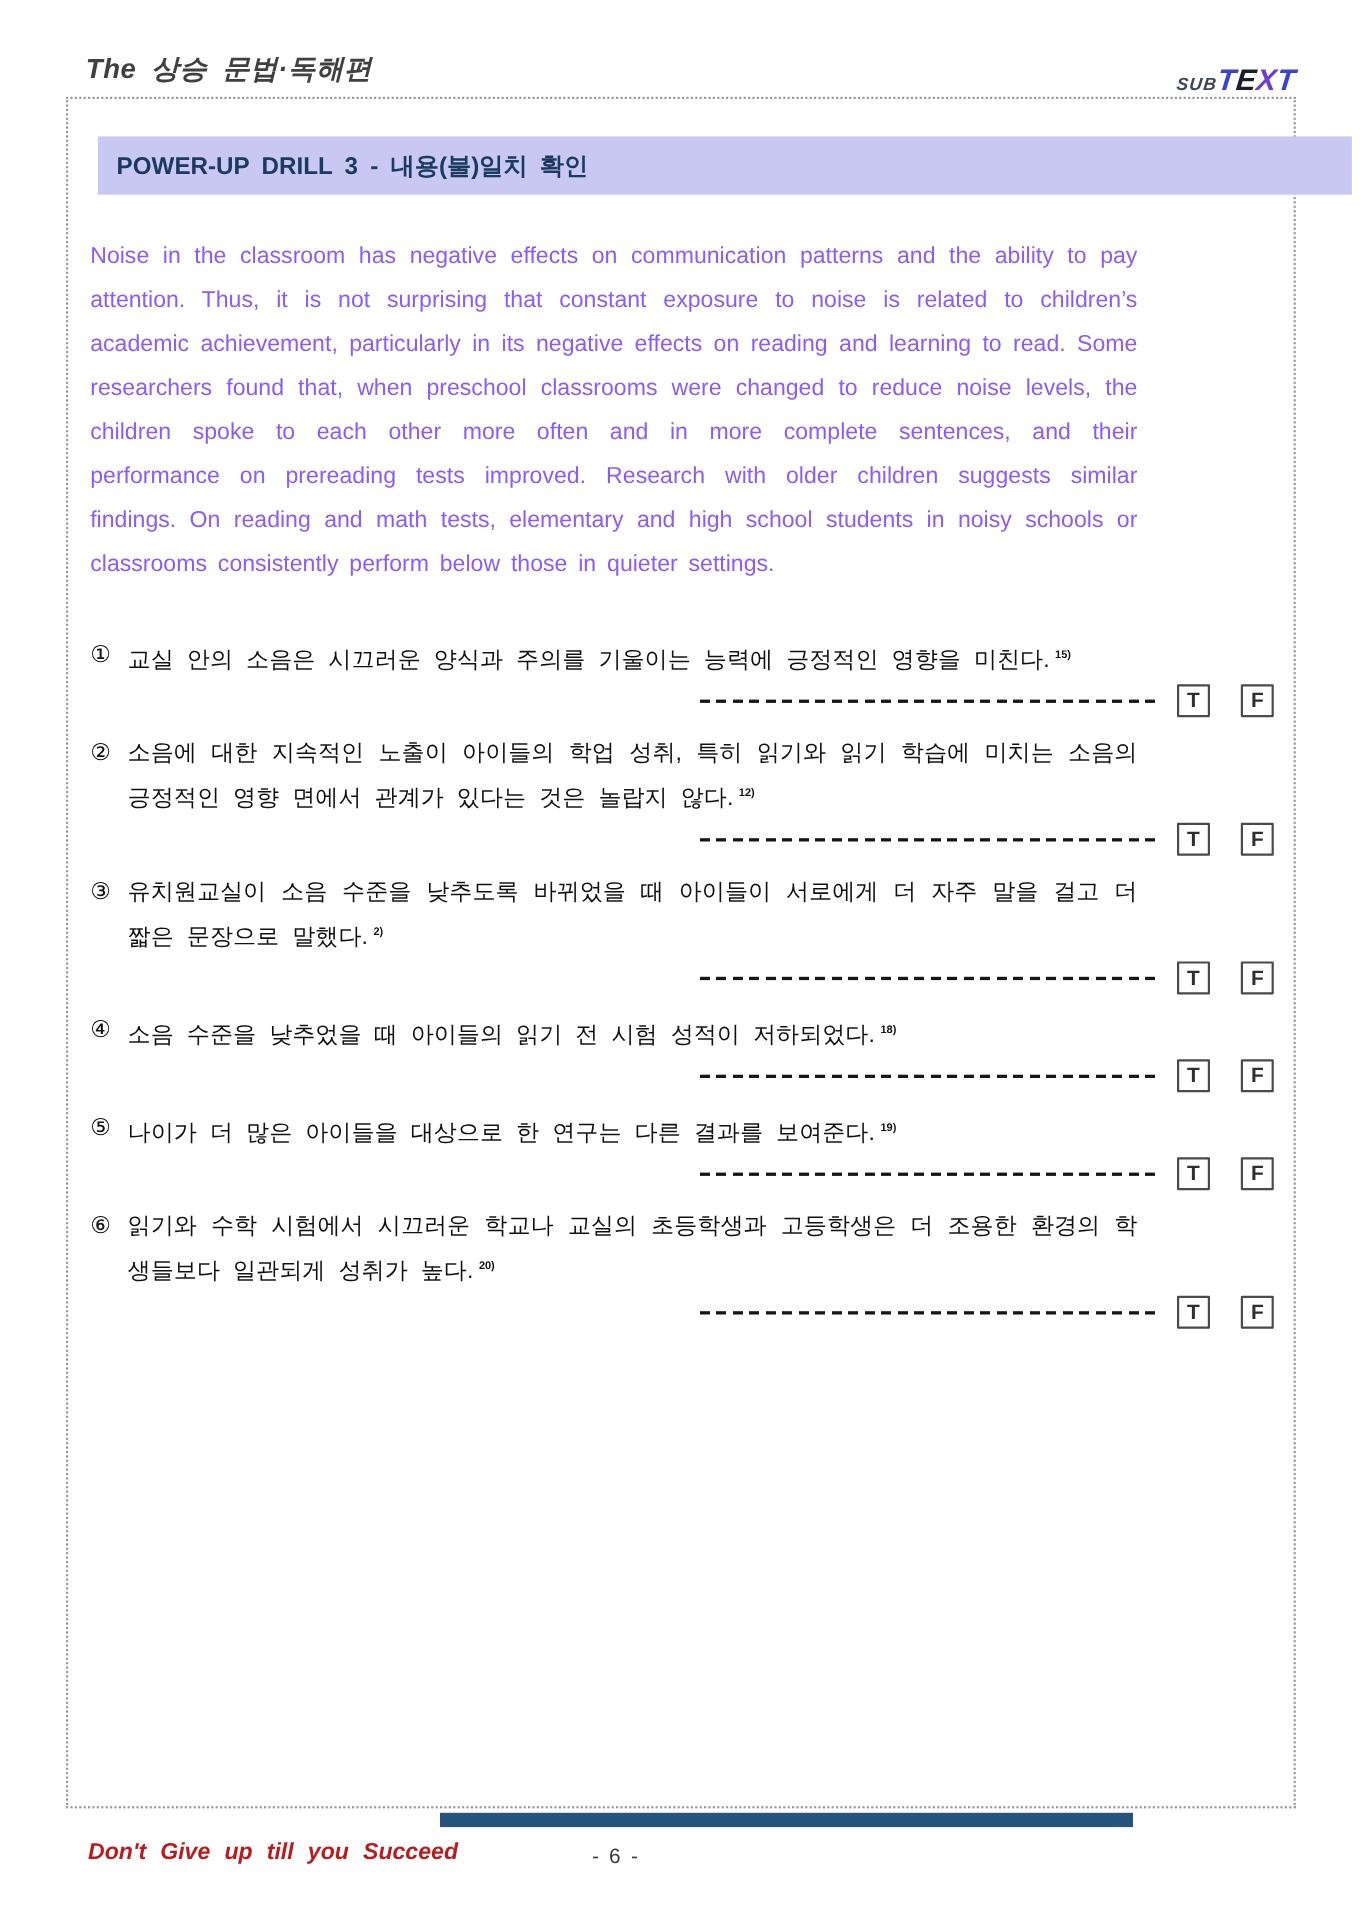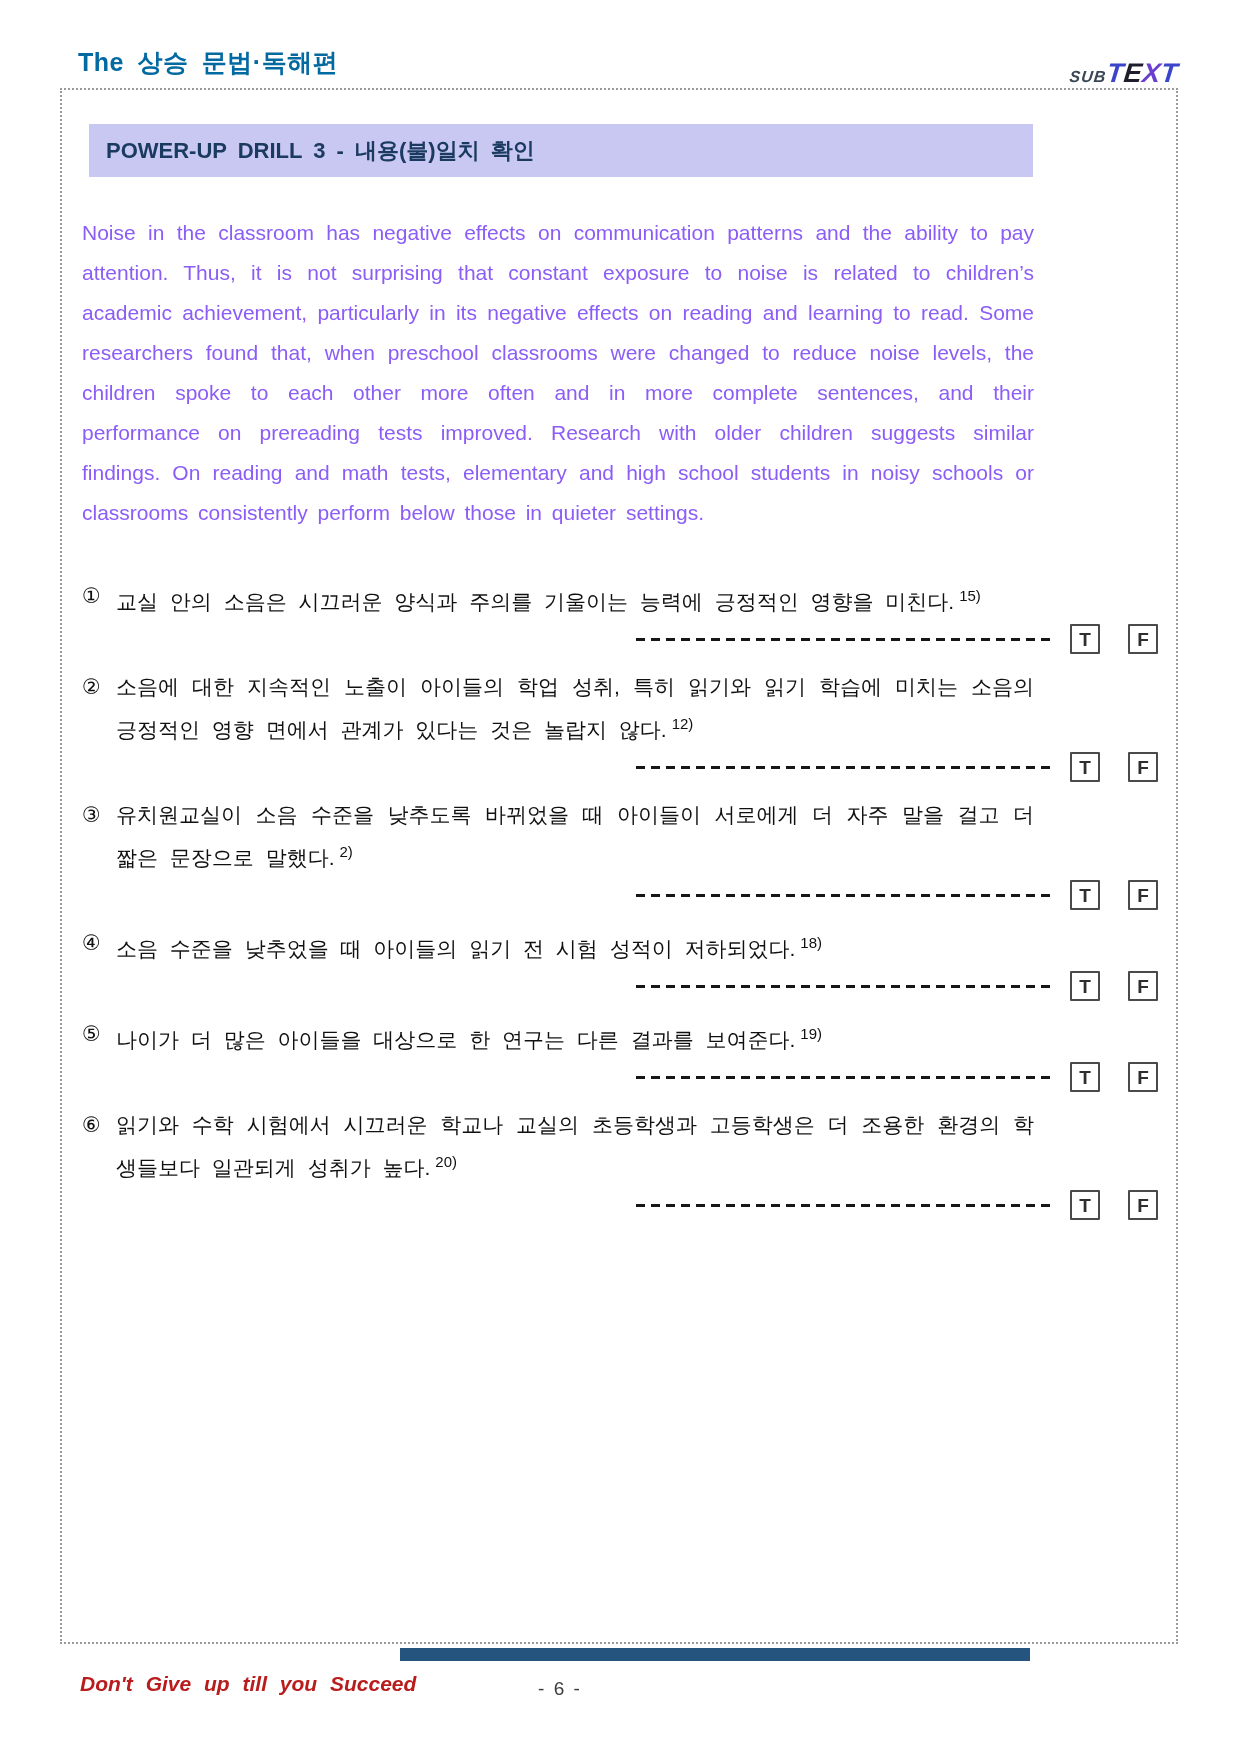--- a/index.html
+++ b/index.html
@@ -17,37 +17,37 @@
     transform:skewX(-6deg);white-space:nowrap;
   }
   .logo-sub{font-size:16px;letter-spacing:1px;}
   .logo-text{font-size:27px;letter-spacing:0.5px;}
   
   .content-box{
     position:absolute;left:60px;top:88px;width:1118px;height:1556px;
     border:2px dotted #9a9a9a;box-sizing:border-box;
   }
   .banner{
-    margin:34px 0 0 27px;width:944px;height:53px;box-sizing:border-box;
+    margin:34px 0 0 27px;width:1140px;height:53px;box-sizing:border-box;
     display:flex;align-items:center;padding-left:17px;
     font-size:22px;font-weight:bold;word-spacing:5px;
   }
   .instruction{
     margin:34px 20px 0 20px;font-size:20.5px;color:#0d0d0d;word-spacing:5px;
   }
   .passage{
     margin:36px 0 0 20px;width:952px;font-size:21px;line-height:40px;
     text-align:justify;color:#8b5cf6;word-spacing:4px;
   }
   .questions{margin-top:44px;padding:0 18px 0 20px;}
   .q-item{margin-bottom:12px;}
   .q-row{display:flex;font-size:21px;line-height:37px;color:#101010;word-spacing:6px;width:952px;}
   .q-num{width:34px;flex:none;}
   .q-body{flex:1;text-align:justify;}
-  .q-ref{font-size:15px;font-weight:normal;vertical-align:8px;margin-left:5px;word-spacing:0;white-space:nowrap;}
+  .q-ref{font-size:10px;font-weight:bold;vertical-align:8px;margin-left:5px;word-spacing:0;white-space:nowrap;}
   .answer-row{display:flex;justify-content:flex-end;align-items:center;height:34px;margin-top:2px;}
   .dashes{
     width:418px;height:3px;margin-right:16px;
     background:repeating-linear-gradient(90deg,#161616 0 9px,transparent 9px 15px);
   }
   .tf-box{
     width:30px;height:30px;border:2px solid #4a4a4a;box-sizing:border-box;
     display:flex;align-items:center;justify-content:center;background:#fff;border-radius:1px;
   }
   .tf-f{margin-left:28px;}
@@ -61,21 +61,21 @@
   .page-num{
     position:absolute;left:60px;top:1678px;width:1000px;text-align:center;
     font-size:19px;color:#3c3c3c;letter-spacing:2px;
   }
 </style>
 </head>
 <body>
 
 <div class="page">
 
-  <div class="header-title" style="color: #0369a1;">The 상승 문법·독해편</div>
+  <div class="header-title" style="color: #404040; font-style: italic;">The 상승 문법·독해편</div>
 
   <div class="logo">
     <span class="logo-sub" style="color: rgb(59, 70, 86);">SUB</span><span class="logo-text"><span style="color: rgb(59, 69, 201);">T</span><span style="color: rgb(30, 30, 42);">E</span><span style="color: rgb(107, 62, 207);">X</span><span style="color: rgb(59, 69, 201);">T</span></span>
   </div>
 
   <div class="content-box">
 
     <div class="banner" style="background: rgb(201, 200, 243); color: rgb(27, 58, 96);">
       <span>POWER-UP DRILL 3 - 내용(불)일치 확인</span>
     </div>

